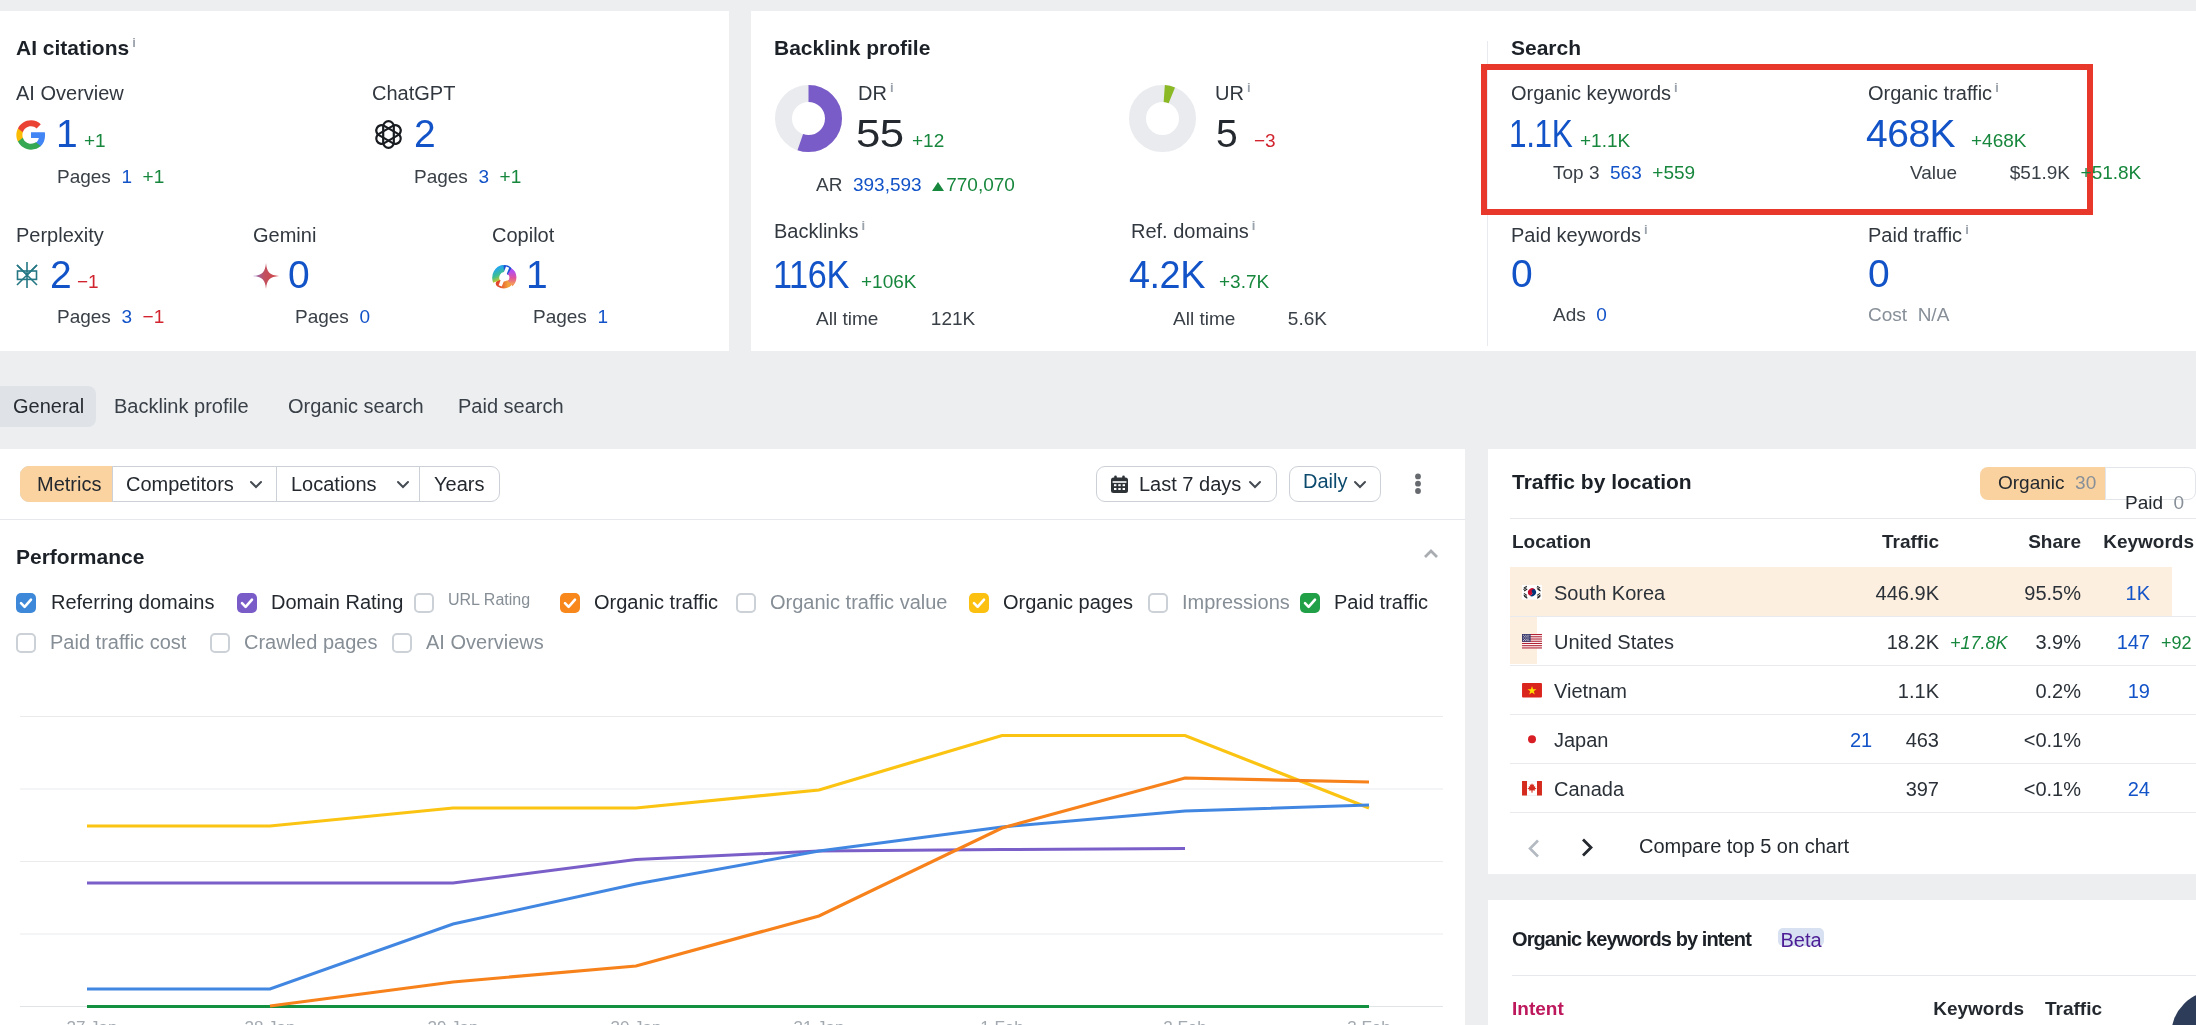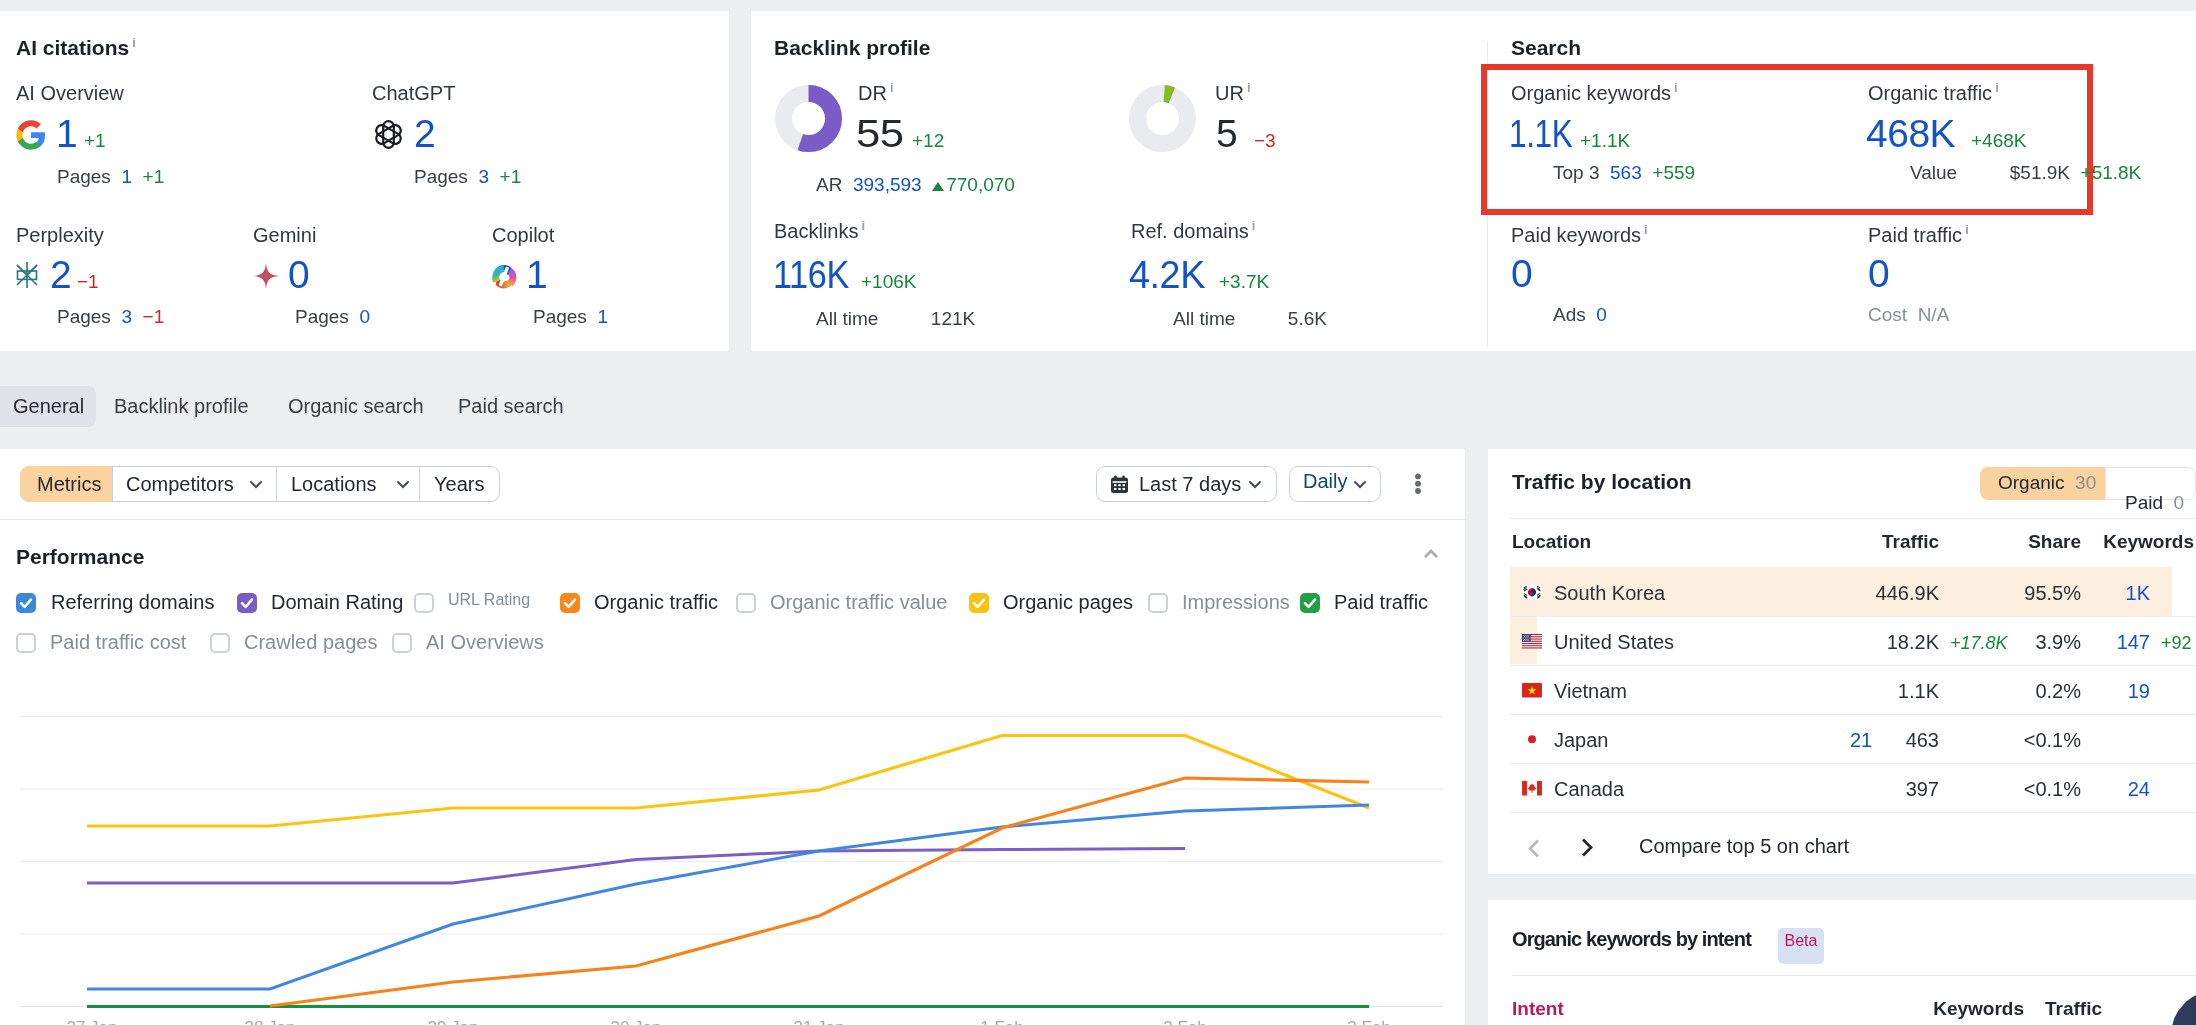--- a/index.html
+++ b/index.html
@@ -398,19 +398,19 @@
 
 <svg class="abs" style="left:1526px; top:838px;" width="16" height="21" viewBox="0 0 16 21">
     <path d="M12 2.5 L4 10.5 L12 18.5" fill="none" stroke="#b3bac1" stroke-width="2.6"></path>
   </svg>
 <svg class="abs" style="left:1579px; top:837px;" width="16" height="21" viewBox="0 0 16 21">
     <path d="M4 2.5 L12 10.5 L4 18.5" fill="none" stroke="#24292f" stroke-width="2.8"></path>
   </svg>
 <div class="abs" style="left:1639px; top:835px; font-size:20px; color:#24292f;">Compare top 5 on chart</div>
 
 <div class="ttl" style="left:1512px; top:928px; font-size:20px; letter-spacing:-0.9px;">Organic keywords by intent</div>
-<div class="abs" style="left:1778px; top:928px; width:46px; height:36px; background:#d7e1f1; border-radius:5px; font-size:16px; color:#be185d; text-align:center; line-height:25px;">Beta</div>
+<div class="abs" style="left:1778px; top:928px; width:46px; height:18px; background:#d7e1f1; border-radius:5px; font-size:20px; color:#4c1d95; text-align:center; line-height:25px;">Beta</div>
 <div class="abs" style="left:1512px; top:975px; width:684px; height:1px; background:#e6e8eb;"></div>
 <div class="abs" style="left:1512px; top:998px; font-size:19px; font-weight:bold; color:#be185d;text-align:right;">Intent</div>
 <div class="abs" style="left:1724px; top:998px; width:300px; text-align:right; font-size:19px; font-weight:bold; color:#24292f;">Keywords</div>
 <div class="abs" style="left:1802px; top:998px; width:300px; text-align:right; font-size:19px; font-weight:bold; color:#24292f;">Traffic</div>
 
 <div class="abs" style="left:2171px; top:991px; width:88px; height:88px; border-radius:50%; background:#2c3c59;"></div>
 
 </body></html>

